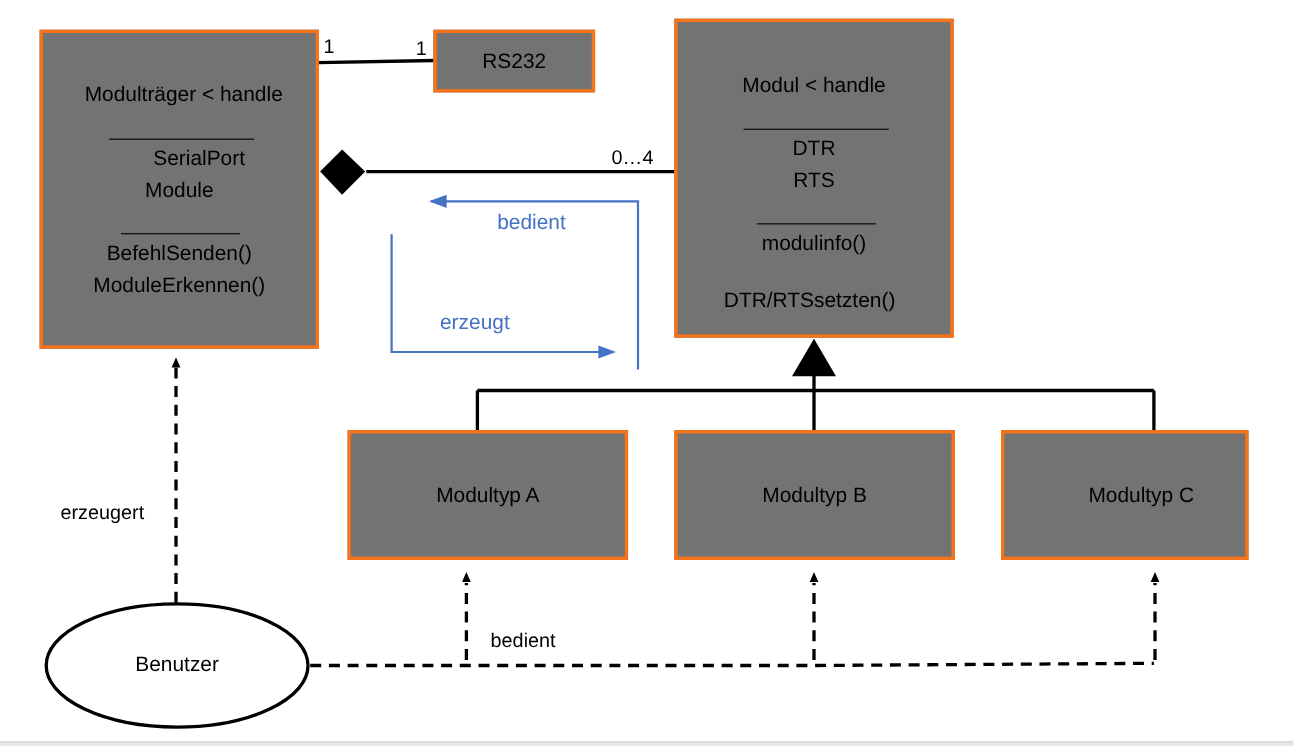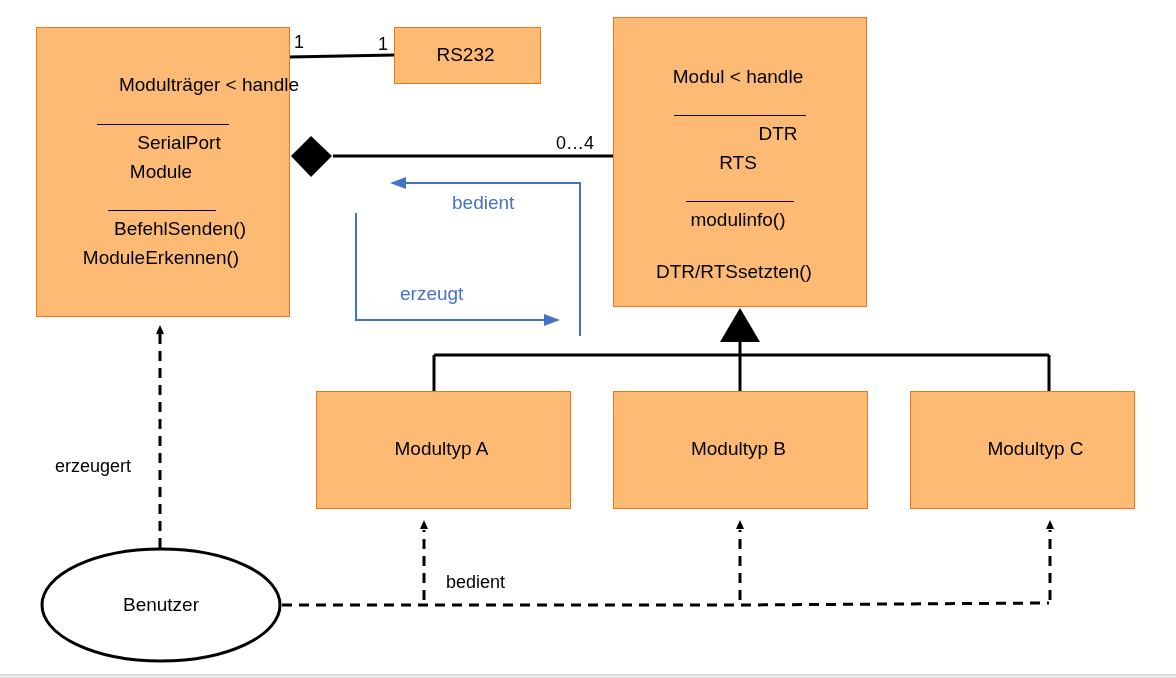--- a/index.html
+++ b/index.html
@@ -1,19 +1,19 @@
 <!DOCTYPE html>
 <html><head>
 <meta charset="utf-8">
 <style>
   html, body { margin:0; padding:0; background:#ffffff; }
   body { width:1176px; height:678px; position:relative; overflow:hidden;
          font-family:"Liberation Sans", sans-serif; color:#000; }
   svg { position:absolute; left:0; top:0; }
-  .box { position:absolute; border:1px solid #f97316; box-sizing:border-box; background:#fdba74; }
+  .box { position:absolute; border:3px solid #f97316; box-sizing:border-box; background:#737373; }
   .txt { position:absolute; font-size:19px; white-space:nowrap; text-align:center; line-height:29px; }
   .blue { color:#4472c4; }
   .sep { position:absolute; height:0; border-top:1px solid #000; }
   .bottombar { position:absolute; left:0; top:674px; width:1176px; height:4px; background:#e6e6e6; border-top:1px solid #d0d0d0; }
 </style>
 </head>
 <body>
 
 <svg width="1176" height="678">
   <defs>
@@ -48,37 +48,37 @@
   <line x1="740" y1="600" x2="740" y2="530" stroke="#000" stroke-width="3" stroke-dasharray="10,7"></line>
   <line x1="1050" y1="600" x2="1050" y2="530" stroke="#000" stroke-width="3" stroke-dasharray="10,7"></line>
   <polygon points="424,520 420,529 428,529" fill="#000"></polygon>
   <polygon points="740,520 736,529 744,529" fill="#000"></polygon>
   <polygon points="1050,520 1046,529 1054,529" fill="#000"></polygon>
 
   <ellipse cx="161" cy="605" rx="119" ry="56" fill="#fff" stroke="#000" stroke-width="3"></ellipse>
 </svg>
 
 <div class="box" style="left:36px; top:27px; width:254px; height:290px;">
-  <div class="txt" style="left:0; width:256px; top:42px;padding-left:44px;">Modulträger &lt; handle</div>
+  <div class="txt" style="left:0; width:256px; top:42px;">Modulträger &lt; handle</div>
   <div class="sep" style="left:60px; width:132px; top:96px;"></div>
   <div class="txt" style="left:0; width:284px; top:100px;">SerialPort</div>
   <div class="txt" style="left:0; width:248px; top:129px;">Module</div>
   <div class="sep" style="left:71px; width:108px; top:182px;"></div>
-  <div class="txt" style="left:0; width:248px; top:186px;padding-left:19px;">BefehlSenden()</div>
+  <div class="txt" style="left:0; width:248px; top:186px;">BefehlSenden()</div>
   <div class="txt" style="left:0; width:248px; top:215px;">ModuleErkennen()</div>
 </div>
 
 <div class="box" style="left:394px; top:27px; width:147px; height:57px;">
   <div class="txt" style="left:0; width:141px; top:12px;">RS232</div>
 </div>
 
 <div class="box" style="left:613px; top:17px; width:254px; height:290px;">
   <div class="txt" style="left:0; width:248px; top:44px;">Modul &lt; handle</div>
   <div class="sep" style="left:60px; width:132px; top:97px;"></div>
-  <div class="txt" style="left:0; width:248px; top:101px;padding-left:40px;">DTR</div>
+  <div class="txt" style="left:0; width:248px; top:101px;">DTR</div>
   <div class="txt" style="left:0; width:248px; top:130px;">RTS</div>
   <div class="sep" style="left:72px; width:108px; top:183px;"></div>
   <div class="txt" style="left:0; width:248px; top:187px;">modulinfo()</div>
   <div class="txt" style="left:0; width:240px; top:216px;margin-top:23px;">DTR/RTSsetzten()</div>
 </div>
 
 <div class="box" style="left:316px; top:391px; width:255px; height:118px;">
   <div class="txt" style="left:0; width:249px; top:42px;">Modultyp A</div>
 </div>
 <div class="box" style="left:613px; top:391px; width:255px; height:118px;">

